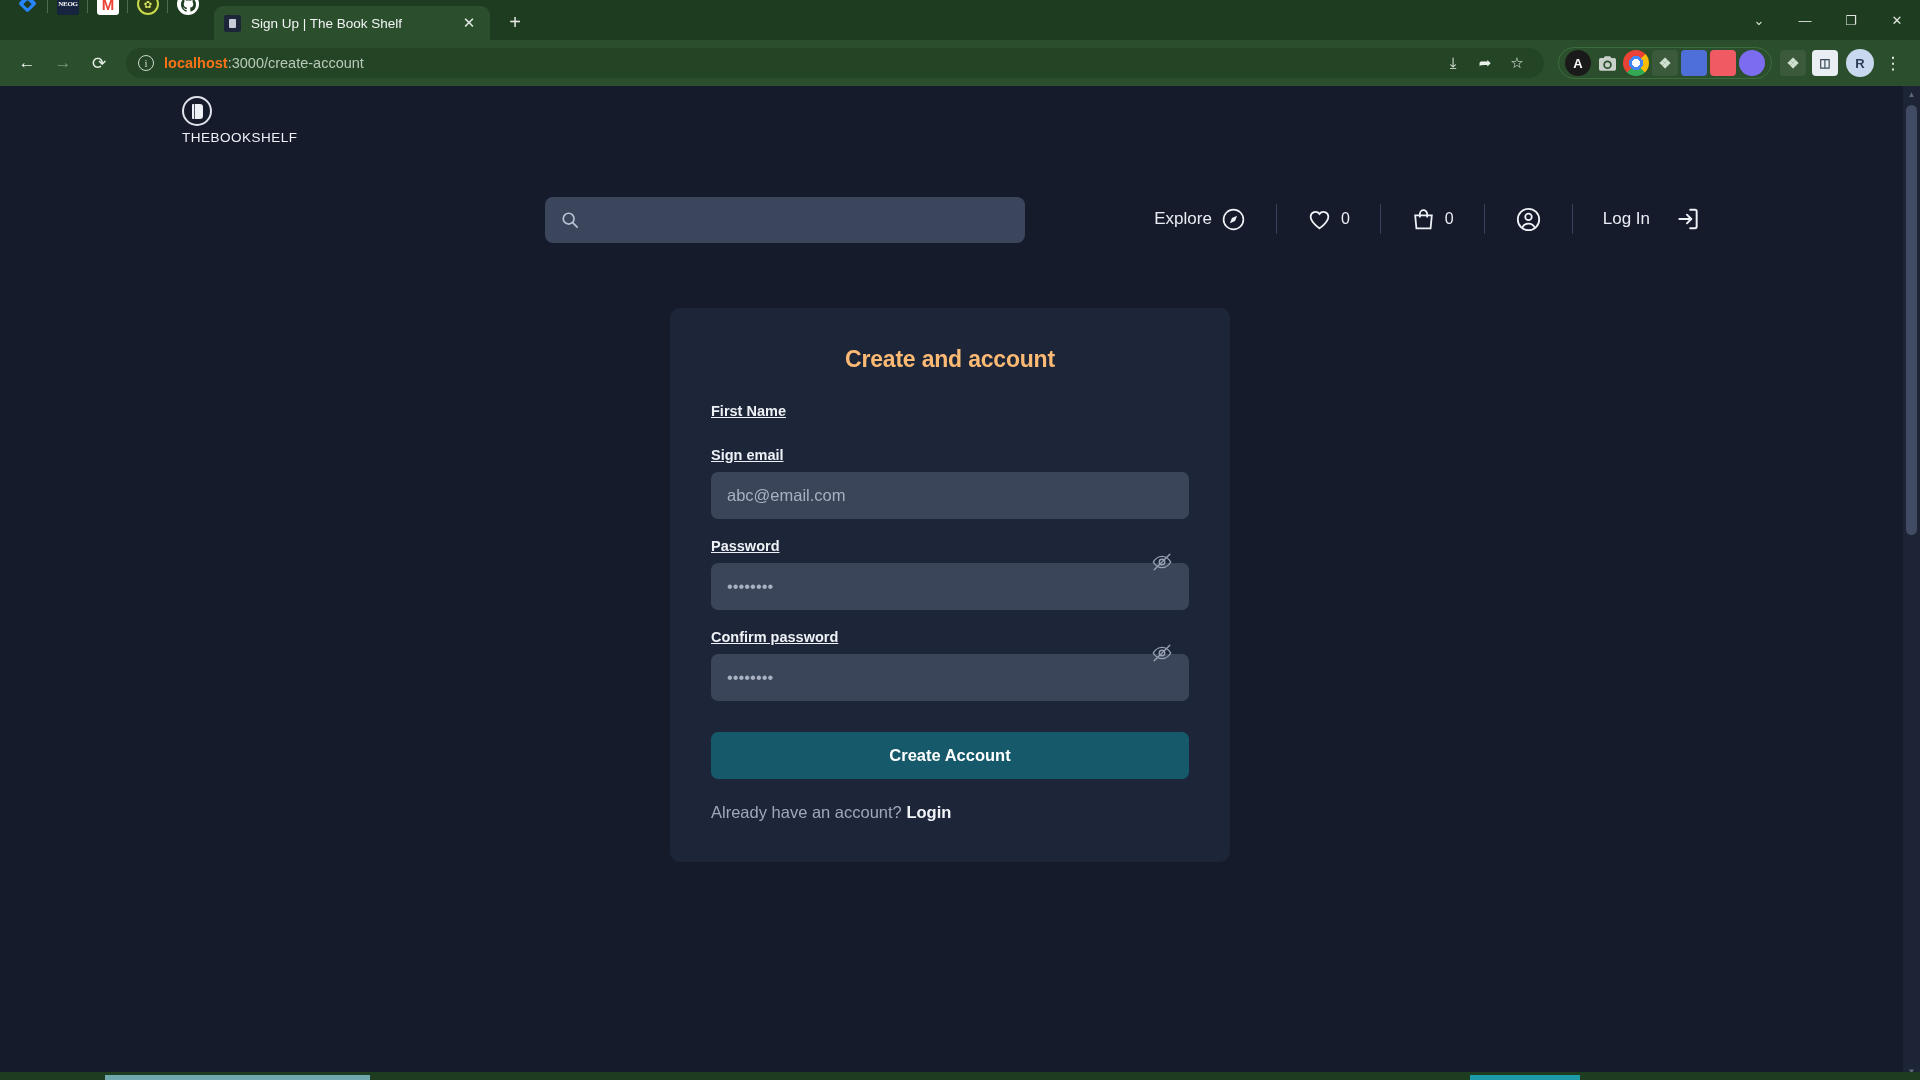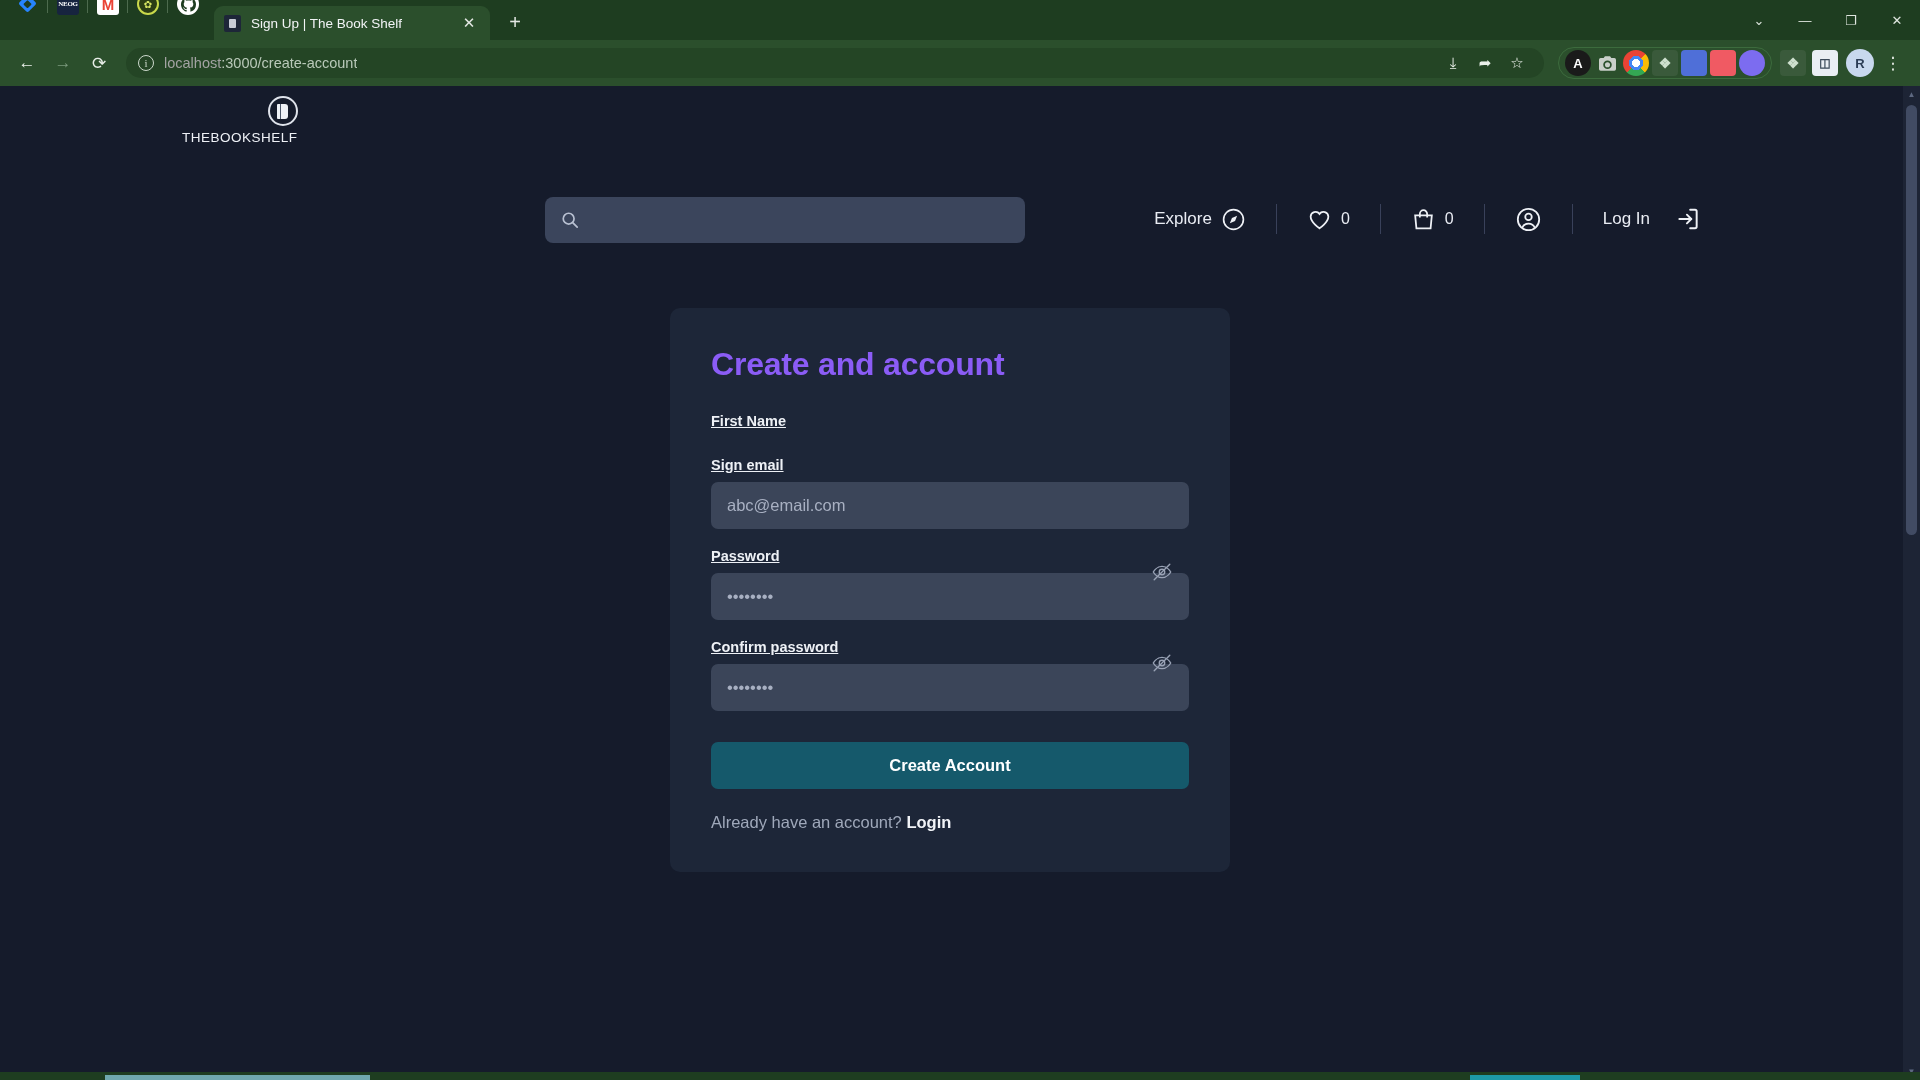--- a/index.html
+++ b/index.html
@@ -106,21 +106,21 @@
   .omni-info {
     width:16px; height:16px; border-radius:50%; border:1.4px solid #cdd9cd;
     display:flex; align-items:center; justify-content:center;
     font-size:11px; font-family:"Liberation Serif", serif; color:#cdd9cd;
     flex:0 0 16px;
   }
   .omni-url {
     font-size:14.5px; color:#b9c9b9; white-space:nowrap;
     overflow:hidden; text-overflow:ellipsis;
   }
-  .omni-url b { color:#a3a3a3; font-weight:normal;text-align:right; }
+  .omni-url b { color:#f97316; font-weight:bold;text-align:right; }
   .omni-actions { margin-left:auto; display:flex; align-items:center; gap:2px; }
   .omni-actions .nav-btn { width:30px; height:30px; font-size:15px; }
 
   .ext-pill {
     display:flex; align-items:center; gap:3px; height:32px;
     border-radius:16px; border:1px solid #3c6b3d; padding:0 6px; margin-left:4px;
   }
   .ext {
     width:26px; height:26px; border-radius:4px; display:flex;
     align-items:center; justify-content:center; font-size:12px;
@@ -161,21 +161,21 @@
     background:#414b63; border-radius:6px;
   }
 
   
   .site-header {
     height:82px; display:flex; align-items:center; padding:0 0 0 0;
     position:relative;
   }
   .brand {
     position:absolute; left:182px; top:10px;
-    display:flex; flex-direction:column; align-items:flex-end; gap:4px;
+    display:flex; flex-direction:column; align-items:flex-start; gap:4px;
   }
   .brand-logo {
     width:30px; height:30px; border-radius:50%; border:2px solid #dfe3eb;
     display:flex; align-items:center; justify-content:center;
   }
   .brand-logo span {
     width:11px; height:15px; background:#eef1f6; border-radius:1px 3px 3px 1px;
     display:block; position:relative;
   }
   .brand-logo span::after {
@@ -204,22 +204,23 @@
   .hn-sep { width:1px; height:30px; background:#39415a; }
   .hn-count { font-size:16px; color:#e9ecf3; }
   .hn-icon { display:flex; align-items:center; color:#eef1f6; }
 
   
   .card {
     position:absolute; left:670px; top:222px; width:560px;
     background:#1d2638; border-radius:10px; padding:38px 41px 40px 41px;
   }
   .card-title {
-    font-size:32px; font-weight:bold; color:#8b5cf6; letter-spacing:-0.2px;
+    font-size:23px; font-weight:bold; color:#fdba74; letter-spacing:-0.2px;
     margin-bottom:30px;
+    text-align:center;
   }
   .row2 { display:flex; gap:21px; }
   .fld { margin-bottom:19px; }
   .fld.half { width:229px; }
   .fld-label {
     font-size:14.5px; font-weight:bold; color:#eef1f6; margin-bottom:9px;
     display:block;
     text-decoration:underline;
   }
   .fld-input {

